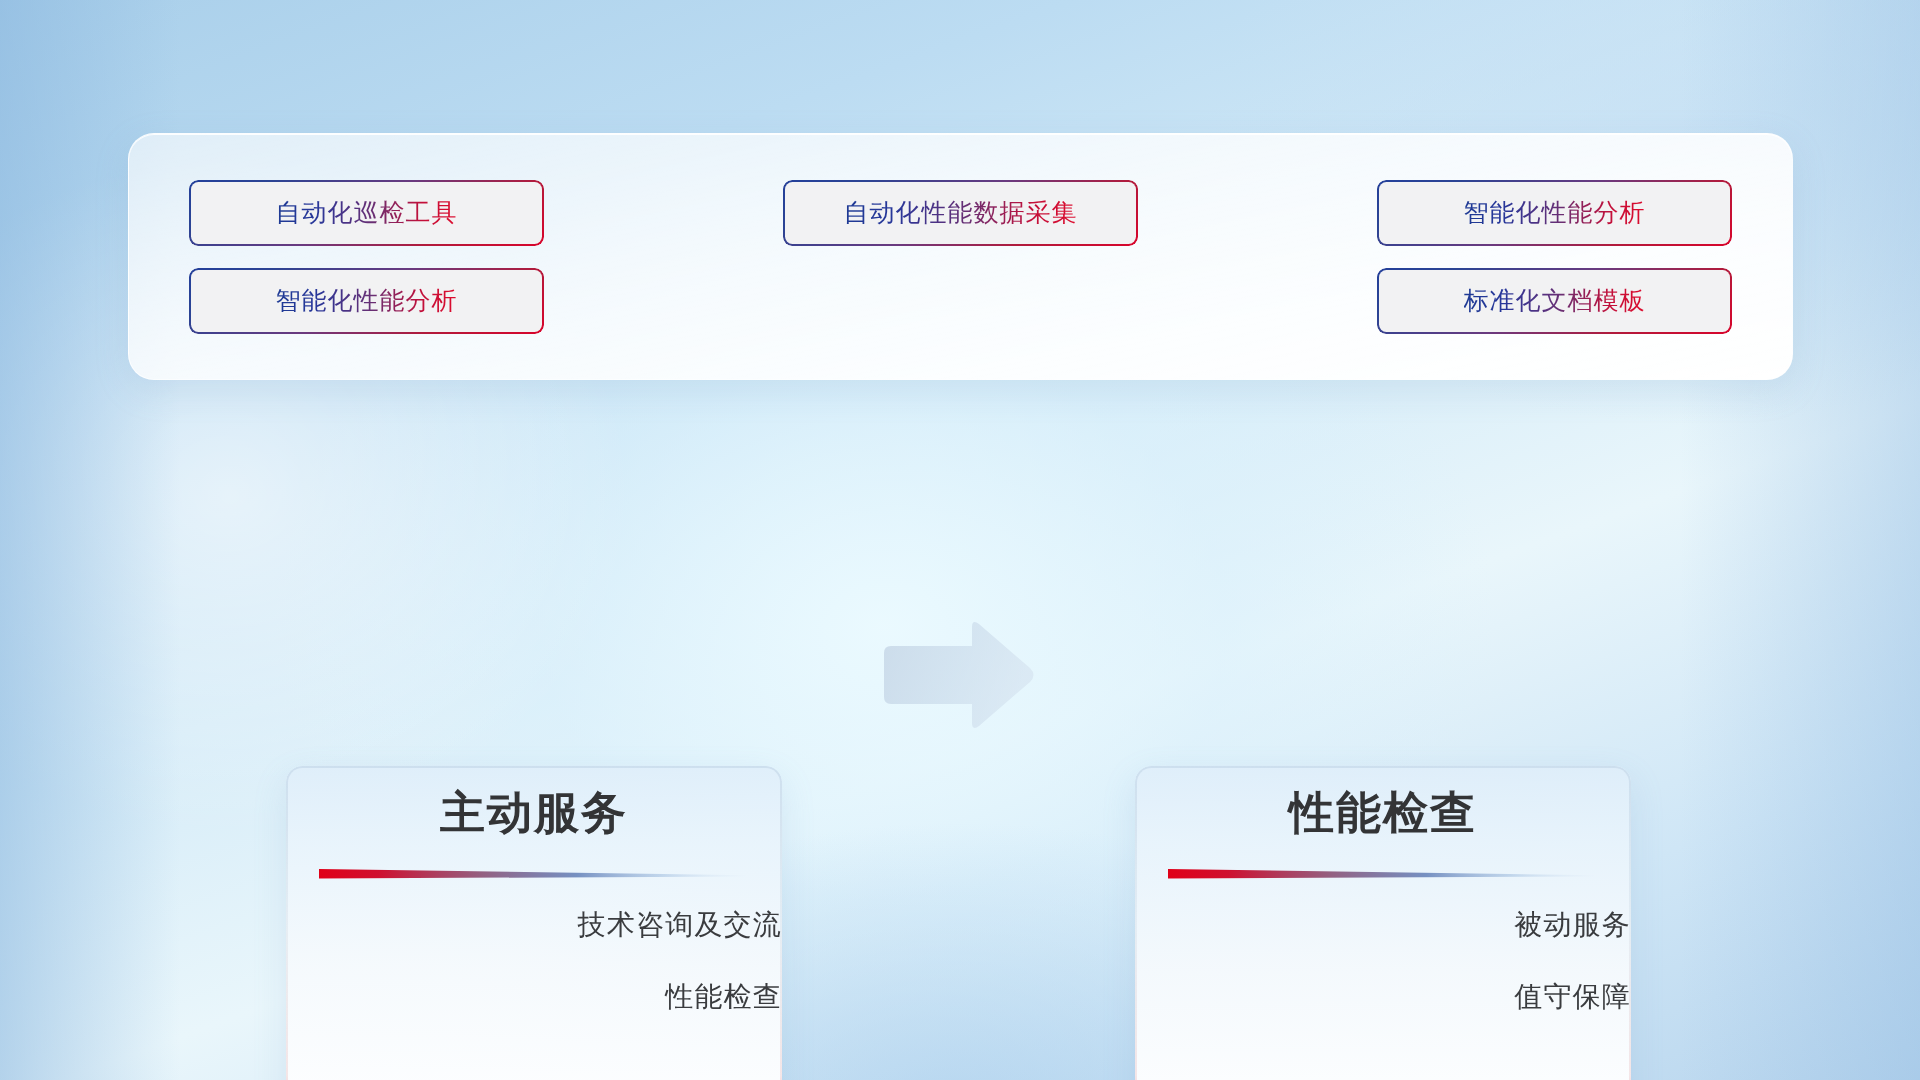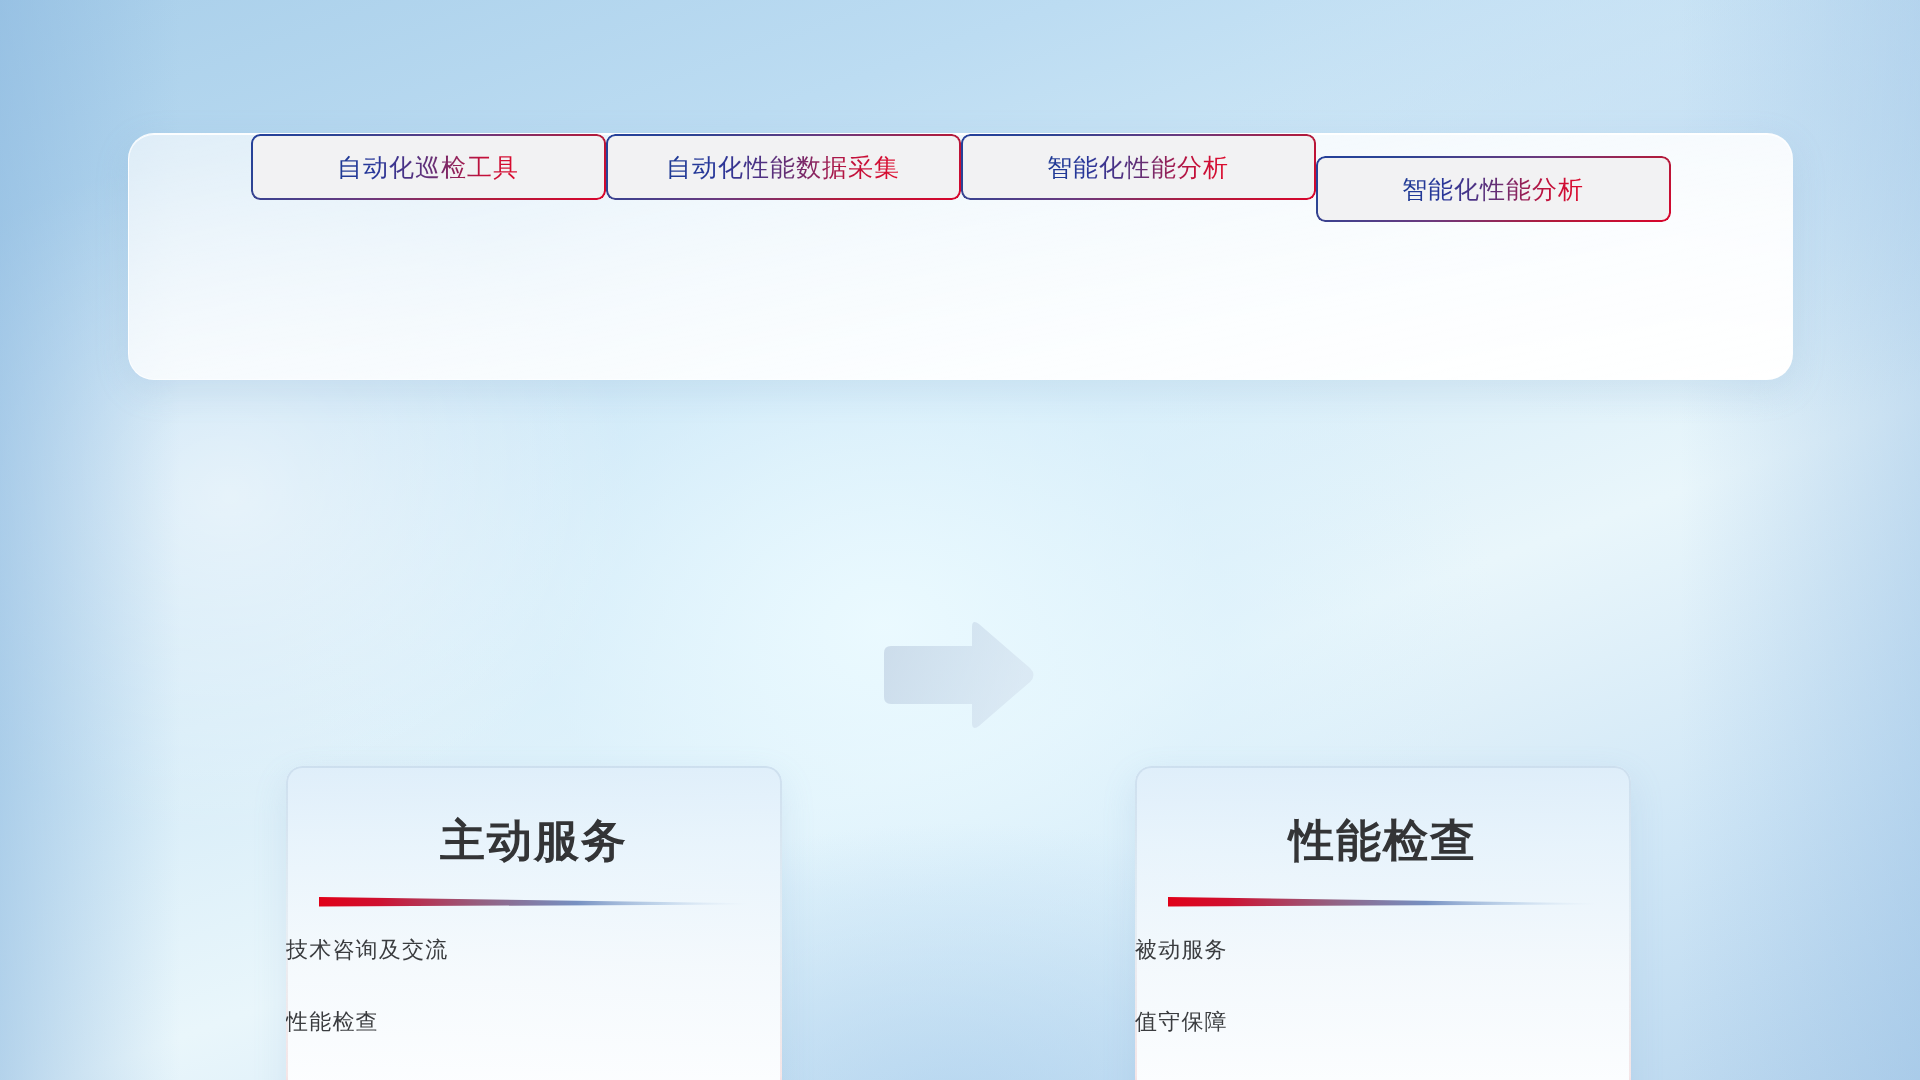--- a/index.html
+++ b/index.html
@@ -29,21 +29,21 @@
   #stage{position:absolute;inset:0;z-index:2;}
 
   
   #top-panel{
     position:absolute;left:128px;top:133px;width:1665px;height:247px;
     border-radius:26px;
     background:linear-gradient(168deg, rgba(255,255,255,.60) 0%, rgba(255,255,255,.78) 38%, rgba(255,255,255,.92) 72%, rgba(255,255,255,.99) 100%);
     box-shadow:0 10px 34px rgba(120,160,200,.18), inset 0 1px 0 rgba(255,255,255,.9);
     border:1px solid rgba(255,255,255,.75);
     box-sizing:border-box;
-    display:flex;flex-direction:row;justify-content:center;
+    display:flex;flex-direction:column;justify-content:center;
     padding:0 60px;
   }
   .tp-row{display:flex;justify-content:space-between;}
   .tp-row + .tp-row{margin-top:22px;}
   .chip{
     position:relative;width:355px;height:66px;border-radius:9px;
     display:flex;align-items:center;justify-content:center;
     background:#f2f2f3;
     box-sizing:border-box;
   }
@@ -75,28 +75,28 @@
     content:"";position:absolute;inset:0;border-radius:16px;padding:1.6px;
     background:linear-gradient(180deg, rgba(190,210,228,.55) 0%, rgba(205,215,225,.30) 30%, rgba(220,150,150,.22) 58%, rgba(216,40,55,.75) 86%, #d1021f 100%);
     -webkit-mask:linear-gradient(#000 0 0) content-box,linear-gradient(#000 0 0);
     -webkit-mask-composite:xor;mask-composite:exclude;
     pointer-events:none;
   }
   #card-active{left:286px;}
   #card-passive{left:1135px;}
   .svc-head{
     position:relative;z-index:1;
-    text-align:center;padding-top:45px;
+    text-align:center;padding-top:17px;
     font-size:45px;font-weight:bold;color:#333436;letter-spacing:2px;
   }
   .svc-divider{position:relative;z-index:1;margin:24px auto 0;width:430px;height:14px;}
   .svc-divider svg{display:block;width:100%;height:100%;}
   .svc-list{position:relative;z-index:1;margin-top:30px;}
   .svc-item{
-    text-align:left;font-size:22px;color:#3a3c3f;letter-spacing:1.2px;
+    text-align:right;font-size:28px;color:#3a3c3f;letter-spacing:1.2px;
     line-height:1;height:27px;margin:0 0 45px 0;
   }
   .svc-item:last-child{margin-bottom:0;}
 
   
   #flow-arrow{position:absolute;left:878px;top:620px;width:160px;height:110px;z-index:1;}
   #flow-arrow svg{display:block;width:100%;height:100%;}
 </style>
 </head>
 <body>
@@ -121,20 +121,23 @@
       <div class="chip">
         <span class="lbl">自动化性能数据采集</span>
       </div>
       <div class="chip">
         <span class="lbl">智能化性能分析</span>
       </div>
     </div>
     <div class="tp-row">
       <div class="chip">
         <span class="lbl">智能化性能分析</span>
+      </div>
+      <div class="chip">
+        <span class="lbl">标准化文档模板</span>
       </div>
     </div>
   </div>
 
   <div id="flow-arrow">
     <svg viewBox="0 0 160 110" xmlns="http://www.w3.org/2000/svg">
       <defs>
         <linearGradient id="arrGrad" x1="0" y1="0" x2="1" y2="0.25">
           <stop offset="0%" stop-color="#b9cade" stop-opacity="0.62"></stop>
           <stop offset="55%" stop-color="#c3d4e6" stop-opacity="0.55"></stop>

